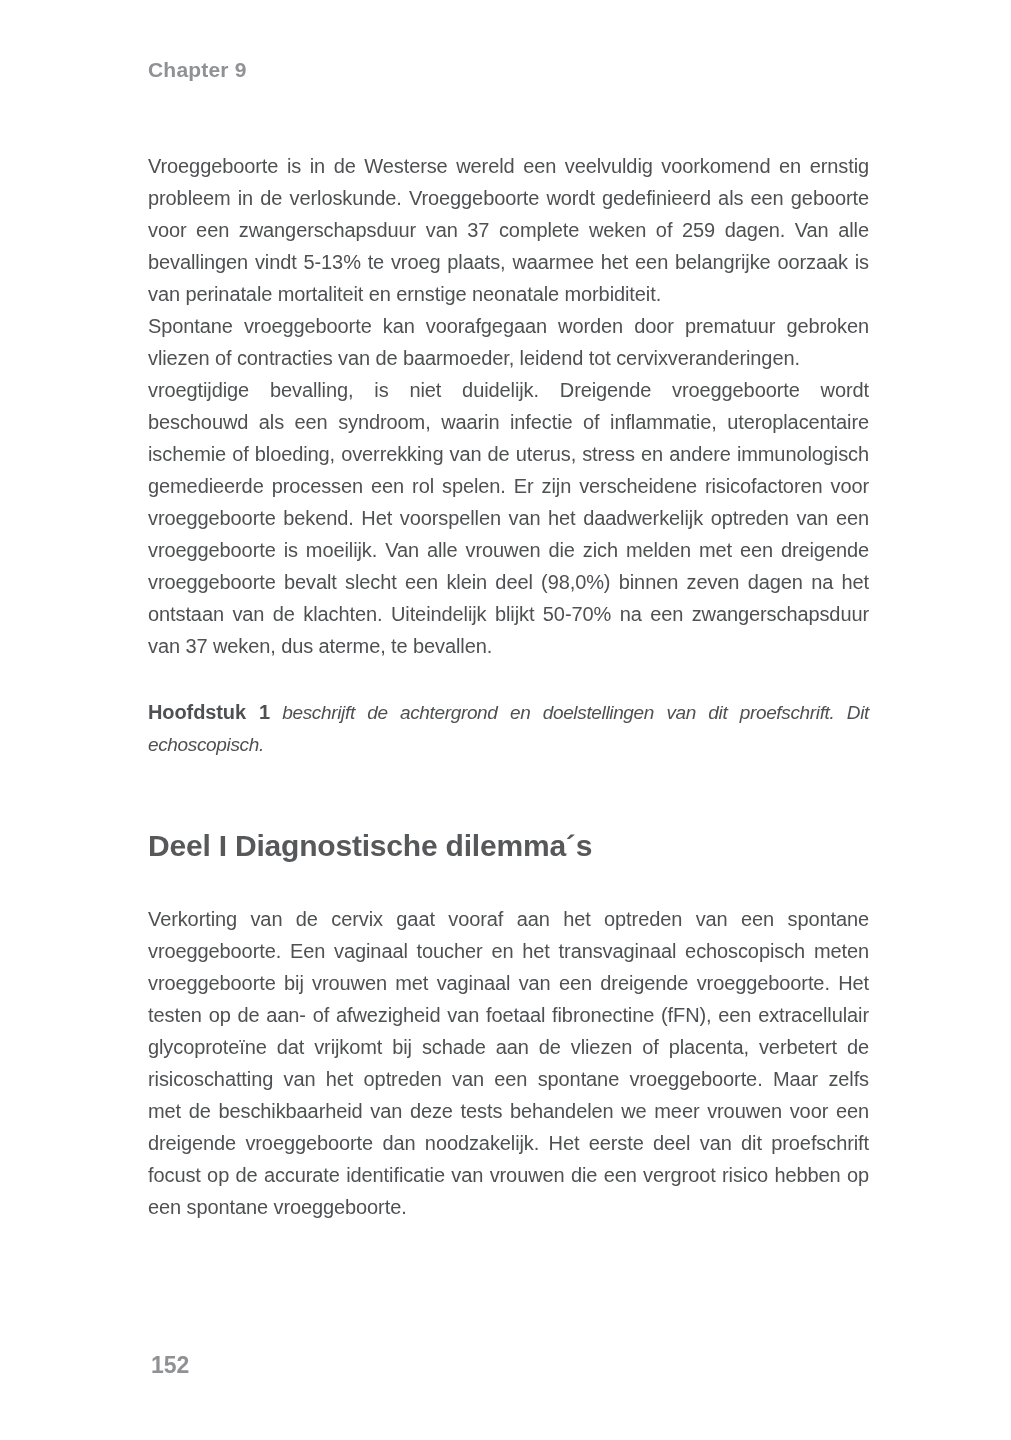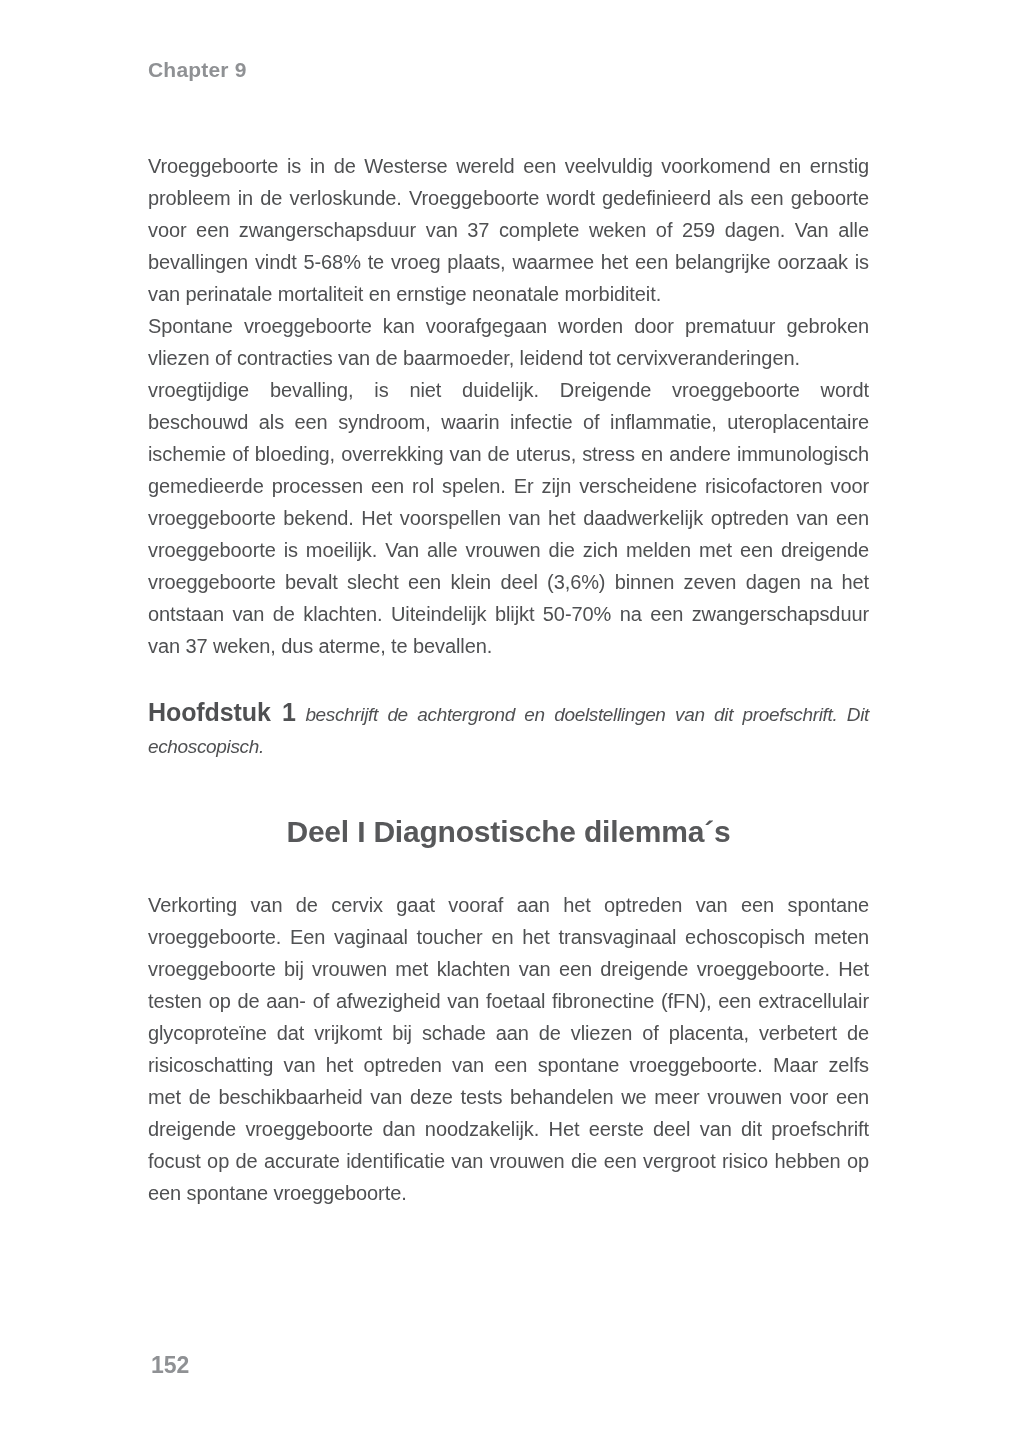--- a/index.html
+++ b/index.html
@@ -51,32 +51,32 @@
     margin-top: 34px;
     font-style: italic;
   }
   .block-italic .line {
     font-size: 19px;
     letter-spacing: -0.35px;
   }
   .block-italic .lead {
     font-style: normal;
     font-weight: bold;
-    font-size: 25px;
+    font-size: 20px;
     letter-spacing: -0.1px;
   }
   .section-heading {
-    margin-top: 50px;
+    margin-top: 66px;
     margin-bottom: 38px;
     font-size: 30px;
     line-height: 38px;
     font-weight: bold;
     color: var(--heading);
     letter-spacing: -0.2px;
-    text-align: center;
+    text-align: left;
   }
   .page-number {
     position: absolute;
     left: 151px;
     top: 1352px;
     font-size: 23px;
     font-weight: bold;
     color: var(--muted-gray);
   }
 </style>
@@ -84,47 +84,47 @@
 <body>
 
 <div class="page">
   <div class="chapter-header">Chapter 9</div>
 
   <div class="content-col">
       <div class="block block-body">
         <div class="line">Vroeggeboorte is in de Westerse wereld een veelvuldig voorkomend en ernstig</div>
         <div class="line">probleem in de verloskunde. Vroeggeboorte wordt gedefinieerd als een geboorte</div>
         <div class="line">voor een zwangerschapsduur van 37 complete weken of 259 dagen. Van alle</div>
-        <div class="line">bevallingen vindt 5-68% te vroeg plaats, waarmee het een belangrijke oorzaak is</div>
+        <div class="line">bevallingen vindt 5-13% te vroeg plaats, waarmee het een belangrijke oorzaak is</div>
         <div class="line last">van perinatale mortaliteit en ernstige neonatale morbiditeit.</div>
       </div>
       <div class="block block-body">
         <div class="line">Spontane vroeggeboorte kan voorafgegaan worden door prematuur gebroken</div>
         <div class="line last">vliezen of contracties van de baarmoeder, leidend tot cervixveranderingen.</div>
       </div>
       <div class="block block-body">
         <div class="line">vroegtijdige bevalling, is niet duidelijk. Dreigende vroeggeboorte wordt</div>
         <div class="line">beschouwd als een syndroom, waarin infectie of inflammatie, uteroplacentaire</div>
         <div class="line">ischemie of bloeding, overrekking van de uterus, stress en andere immunologisch</div>
         <div class="line">gemedieerde processen een rol spelen. Er zijn verscheidene risicofactoren voor</div>
         <div class="line">vroeggeboorte bekend. Het voorspellen van het daadwerkelijk optreden van een</div>
         <div class="line">vroeggeboorte is moeilijk. Van alle vrouwen die zich melden met een dreigende</div>
-        <div class="line">vroeggeboorte bevalt slecht een klein deel (3,6%) binnen zeven dagen na het</div>
+        <div class="line">vroeggeboorte bevalt slecht een klein deel (98,0%) binnen zeven dagen na het</div>
         <div class="line">ontstaan van de klachten. Uiteindelijk blijkt 50-70% na een zwangerschapsduur</div>
         <div class="line last">van 37 weken, dus aterme, te bevallen.</div>
       </div>
       <div class="block block-italic">
         <div class="line"><span class="lead">Hoofdstuk 1</span> beschrijft de achtergrond en doelstellingen van dit proefschrift. Dit</div>
         <div class="line last">echoscopisch.</div>
       </div>
       <div class="section-heading">Deel I Diagnostische dilemma´s</div>
       <div class="block block-body">
         <div class="line">Verkorting van de cervix gaat vooraf aan het optreden van een spontane</div>
         <div class="line">vroeggeboorte. Een vaginaal toucher en het transvaginaal echoscopisch meten</div>
-        <div class="line">vroeggeboorte bij vrouwen met klachten van een dreigende vroeggeboorte. Het</div>
+        <div class="line">vroeggeboorte bij vrouwen met vaginaal van een dreigende vroeggeboorte. Het</div>
         <div class="line">testen op de aan- of afwezigheid van foetaal fibronectine (fFN), een extracellulair</div>
         <div class="line">glycoproteïne dat vrijkomt bij schade aan de vliezen of placenta, verbetert de</div>
         <div class="line">risicoschatting van het optreden van een spontane vroeggeboorte. Maar zelfs</div>
         <div class="line">met de beschikbaarheid van deze tests behandelen we meer vrouwen voor een</div>
         <div class="line">dreigende vroeggeboorte dan noodzakelijk. Het eerste deel van dit proefschrift</div>
         <div class="line">focust op de accurate identificatie van vrouwen die een vergroot risico hebben op</div>
         <div class="line last">een spontane vroeggeboorte.</div>
       </div>
     </div>
 

